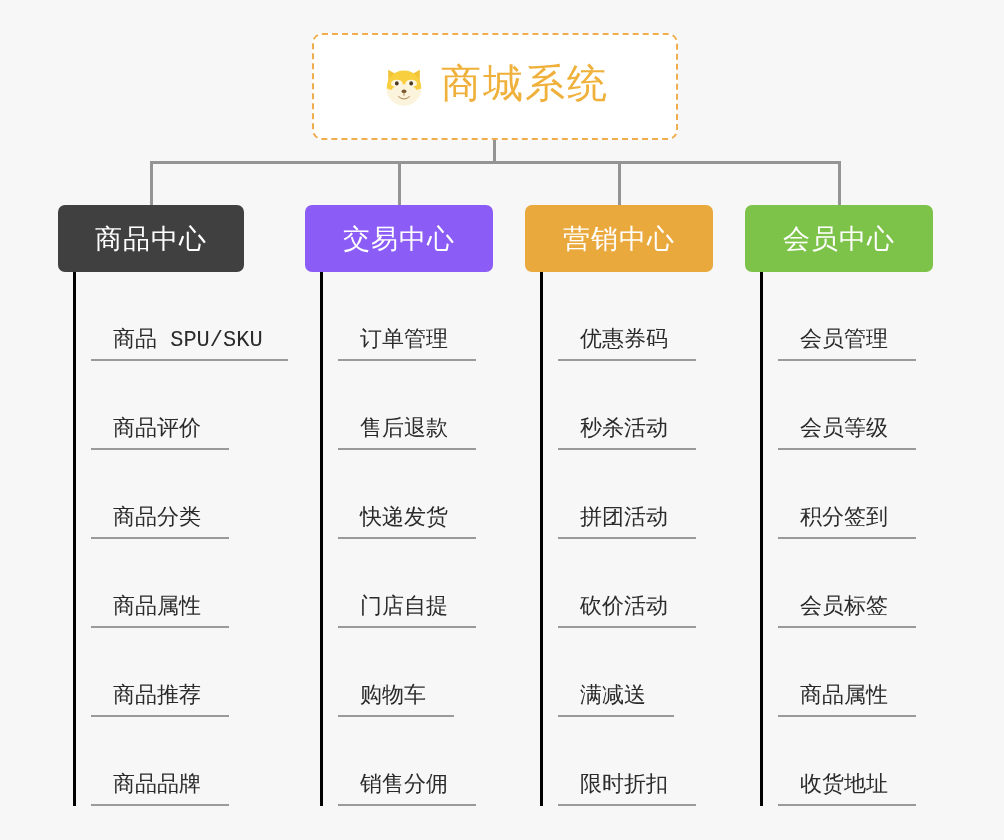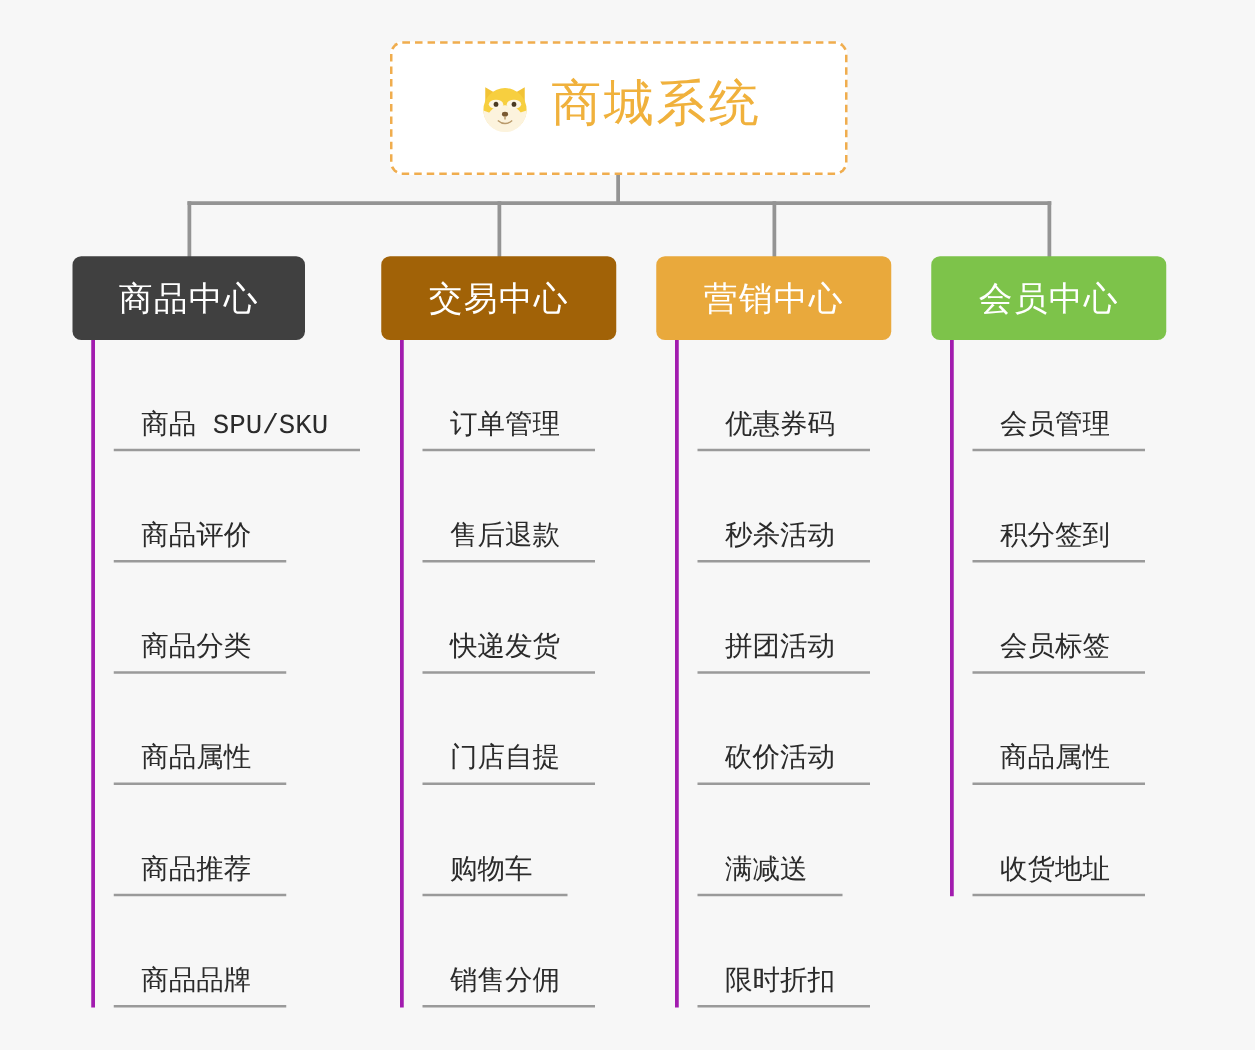--- a/index.html
+++ b/index.html
@@ -100,21 +100,21 @@
     color: #ffffff;
     font-size: 27px;
     letter-spacing: 1px;
     white-space: nowrap;
   }
 
   .leaf-list {
     position: relative;
     margin-top: 0;
     padding-left: 15px;
-    border-left: 3px solid #a21caf;
+    border-left: 3px solid #000000;
     margin-left: 15px;
   }
   .leaf-item {
     height: 89px;
     display: flex;
     flex-direction: column;
     justify-content: flex-end;
     align-items: flex-start;
   }
   .leaf-text {
@@ -192,21 +192,21 @@
         <span class="leaf-underline" style="width: 138px;"></span>
       </div>
       <div class="leaf-item">
         <span class="leaf-text">商品品牌</span>
         <span class="leaf-underline" style="width: 138px;"></span>
       </div>
     </div>
   </div>
 
   <div class="column col-2">
-    <div class="cat-box" style="background: #a16207;">
+    <div class="cat-box" style="background: #8b5cf6;">
       <span>交易中心</span>
     </div>
     <div class="leaf-list">
       <div class="leaf-item">
         <span class="leaf-text">订单管理</span>
         <span class="leaf-underline" style="width: 138px;"></span>
       </div>
       <div class="leaf-item">
         <span class="leaf-text">售后退款</span>
         <span class="leaf-underline" style="width: 138px;"></span>
@@ -265,20 +265,24 @@
   <div class="column col-4">
     <div class="cat-box" style="background: rgb(125, 195, 74);">
       <span>会员中心</span>
     </div>
     <div class="leaf-list">
       <div class="leaf-item">
         <span class="leaf-text">会员管理</span>
         <span class="leaf-underline" style="width: 138px;"></span>
       </div>
       <div class="leaf-item">
+        <span class="leaf-text">会员等级</span>
+        <span class="leaf-underline" style="width: 138px;"></span>
+      </div>
+      <div class="leaf-item">
         <span class="leaf-text">积分签到</span>
         <span class="leaf-underline" style="width: 138px;"></span>
       </div>
       <div class="leaf-item">
         <span class="leaf-text">会员标签</span>
         <span class="leaf-underline" style="width: 138px;"></span>
       </div>
       <div class="leaf-item">
         <span class="leaf-text">商品属性</span>
         <span class="leaf-underline" style="width: 138px;"></span>

